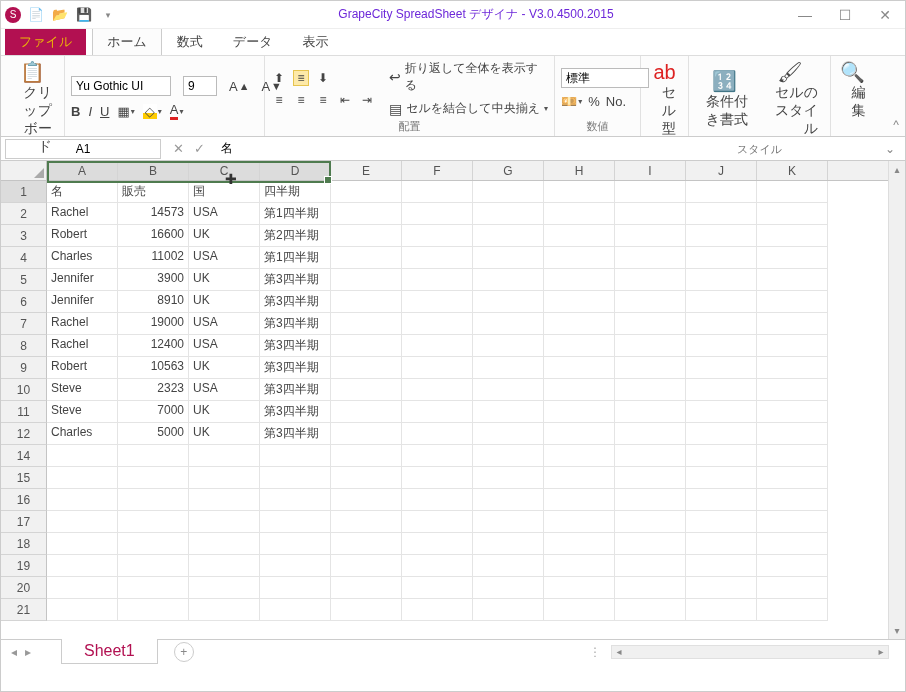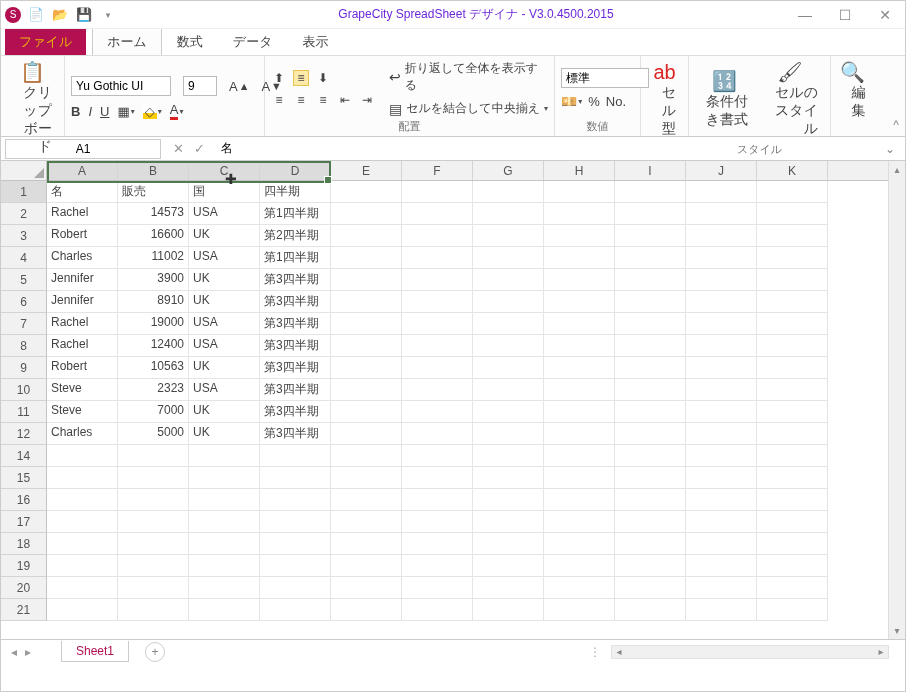--- a/index.html
+++ b/index.html
@@ -71,21 +71,21 @@
   .selection-border { position: absolute; border: 2px solid #4f7b4f; pointer-events: none; left: 46px; top: 0; width: 284px; height: 22px; }
   .selection-border::after { content:''; position:absolute; right:-3px; bottom:-3px; width:6px; height:6px; background:#4f7b4f; border:1px solid #fff; }
   .vscroll { width: 17px; background: #f0f0f0; border-left: 1px solid #ddd; height: 100%; position: relative; }
   .vscroll .up,.vscroll .down { height: 17px; text-align: center; color: #888; font-size: 10px; line-height: 17px; cursor: pointer; }
   .vscroll .down { position: absolute; bottom: 0; width: 100%; }
 
   
   .sheet-tabs { height: 24px; border-top: 1px solid #ccc; display: flex; align-items: center; background: #fff; position: relative; padding-left: 60px;}
   .sheet-nav { position:absolute; left:10px; display:flex; gap:8px; color:#999; }
   .sheet-nav span{ cursor:pointer; font-size:12px;}
-  .sheet-tab { border: 1px solid #ccc; border-top: none; padding: 3px 14px; font-size: 12px; background: #fff; color:#b21051; margin-right: 4px; cursor: pointer;}
+  .sheet-tab { border: 1px solid #ccc; border-top: none; padding: 3px 22px; font-size: 16px; background: #fff; color:#b21051; margin-right: 4px; cursor: pointer;}
   .add-sheet { width: 20px; height: 20px; border: 1px solid #ccc; border-radius: 50%; text-align: center; line-height: 18px; cursor: pointer; color: #888; margin-left: 12px;}
   .hscroll-area { position:absolute; right:16px; width:300px; height:14px; display:flex; align-items:center; }
   .hscroll-dots { color:#aaa; margin-right:8px; cursor: col-resize; letter-spacing:2px; }
   .hscroll { flex:1; height:14px; background:#f0f0f0; border:1px solid #e0e0e0; position:relative; }
   .hscroll .l,.hscroll .r{ width:14px; height:12px; text-align:center; color:#888; font-size:10px; position:absolute; top:0;}
   .hscroll .l{left:0;} .hscroll .r{right:0;}
 
   .cursor-cross { position:absolute; pointer-events:none; }
 </style>
 </head>

